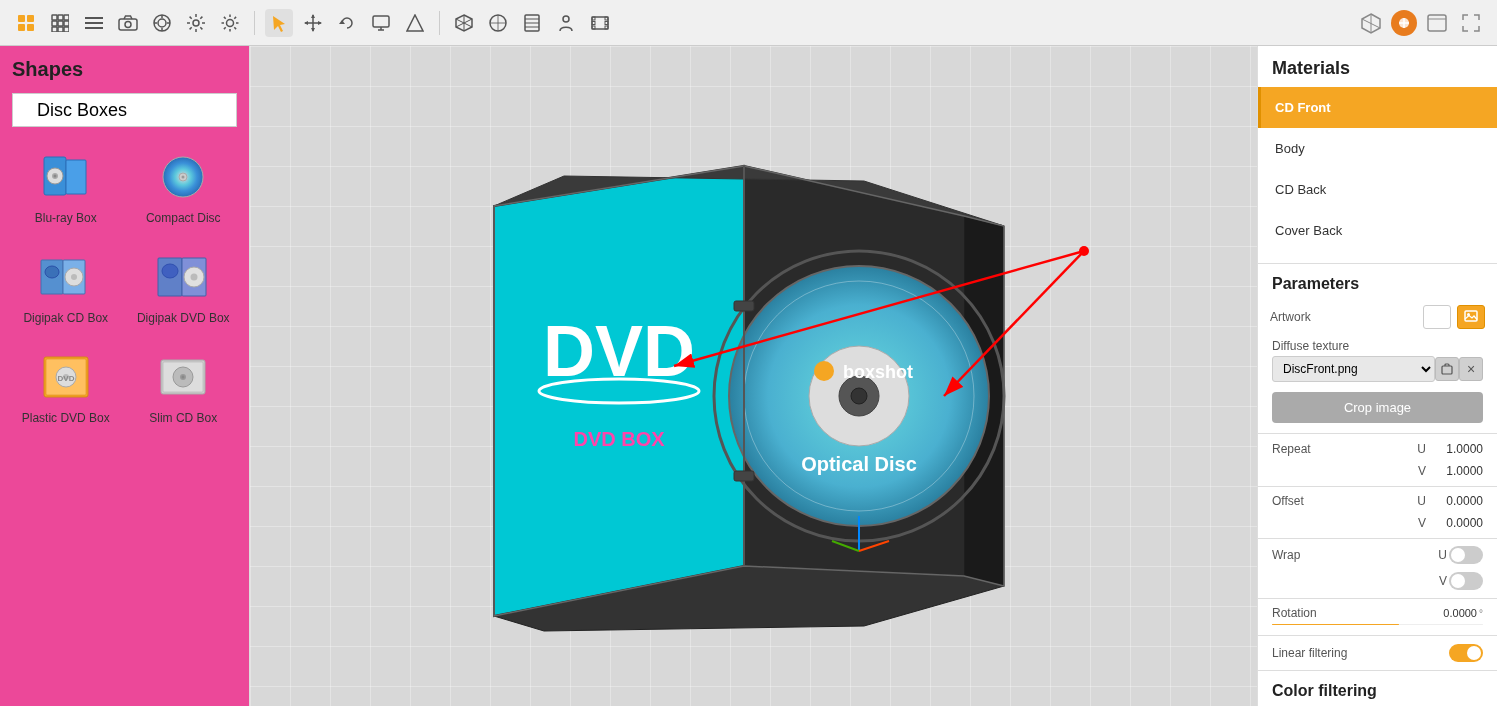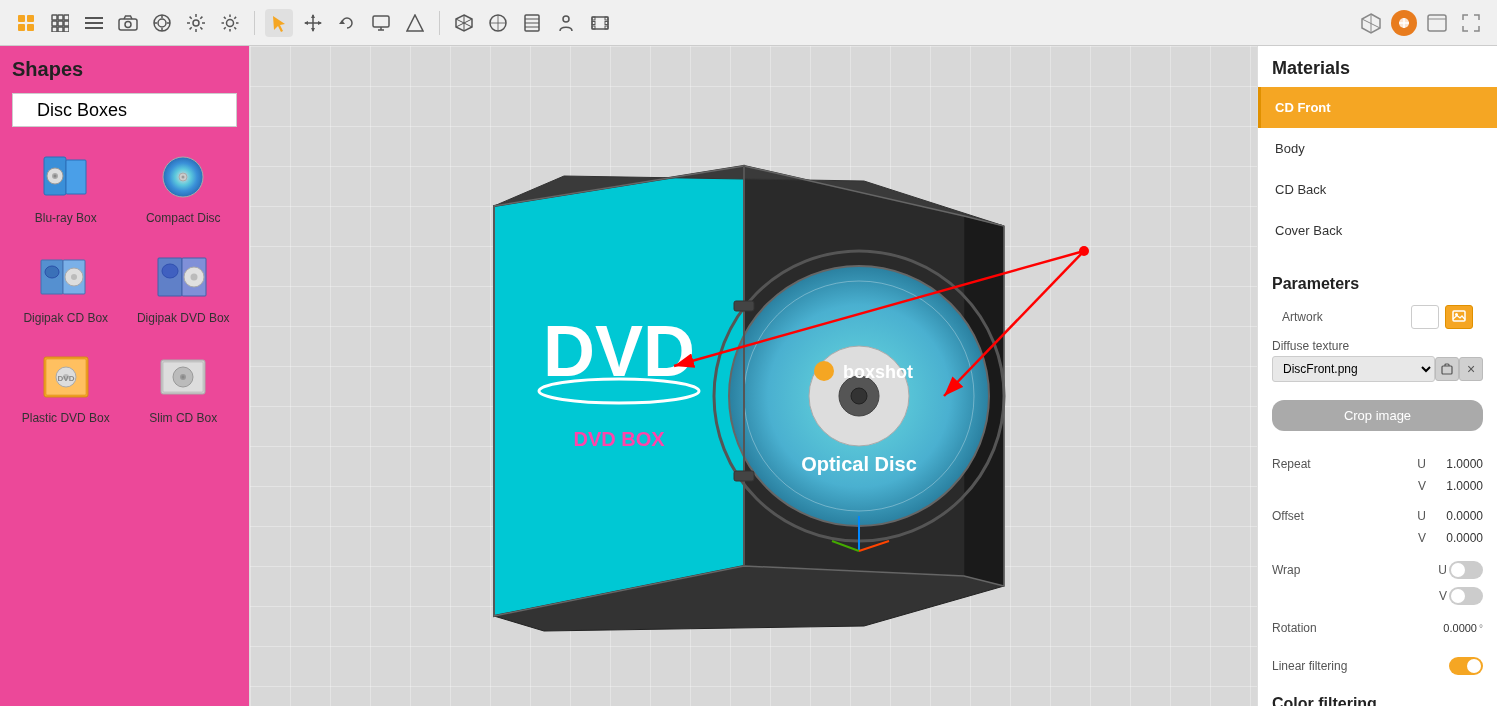--- a/index.html
+++ b/index.html
@@ -163,21 +163,21 @@
     }
     .param-value {
       font-size: 12px;
       color: #333;
       width: 55px;
       text-align: right;
     }
     .artwork-row {
       display: flex;
       align-items: center;
-      padding: 6px 24px;
+      padding: 6px 12px;
       gap: 6px;
     }
     .artwork-label {
       font-size: 12px;
       color: #555;
       flex: 1;
     }
     .artwork-btn-white {
       width: 28px; height: 24px;
       background: white;
@@ -218,26 +218,26 @@
     .texture-icon-btn {
       width: 24px; height: 24px;
       background: #d0d0d0;
       border: 1px solid #bbb;
       border-radius: 3px;
       cursor: pointer;
       display: flex; align-items: center; justify-content: center;
       font-size: 12px;
     }
     .crop-btn {
-      margin: 14px 14px;
+      margin: 6px 14px;
       padding: 8px;
       background: #aaaaaa;
       color: white;
       border: none;
-      border-radius: 12px;
+      border-radius: 4px;
       font-size: 13px;
       font-weight: 500;
       cursor: pointer;
       text-align: center;
       width: calc(100% - 28px);
     }
     .toggle {
       width: 34px; height: 18px;
       border-radius: 9px;
       position: relative;

